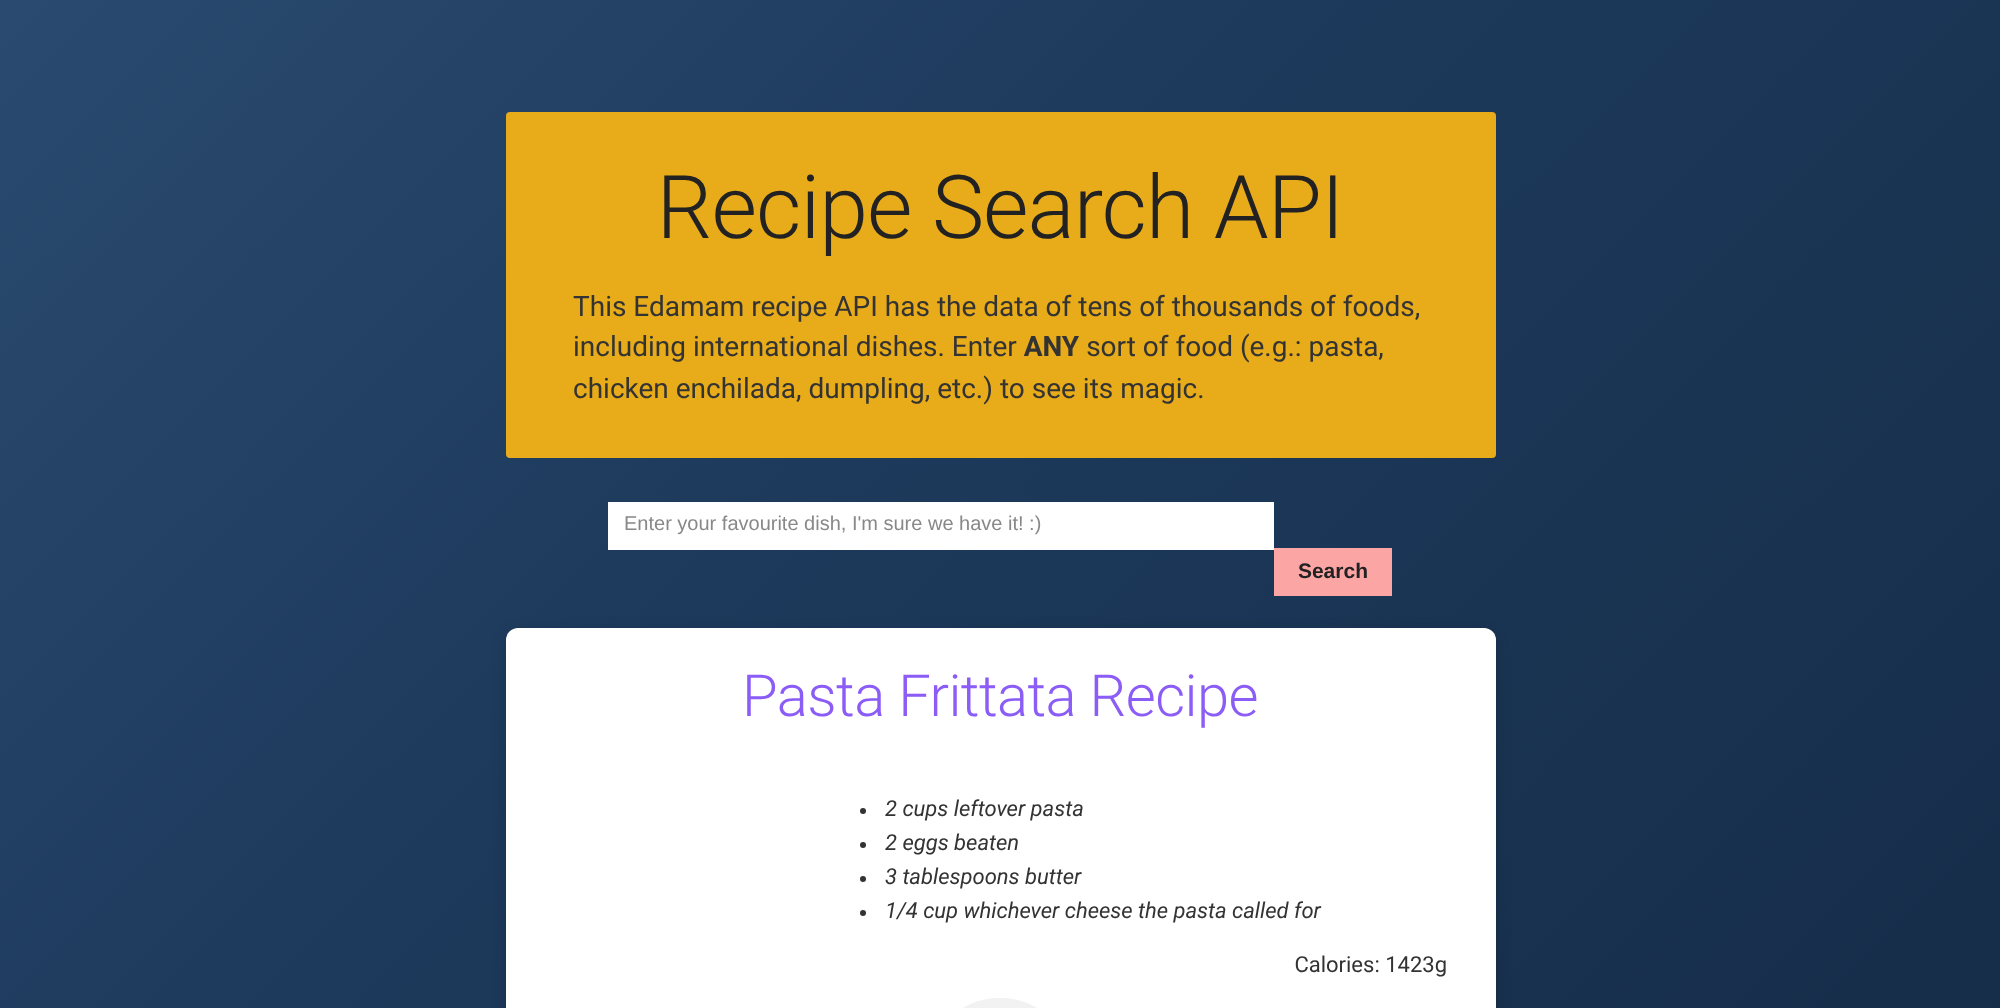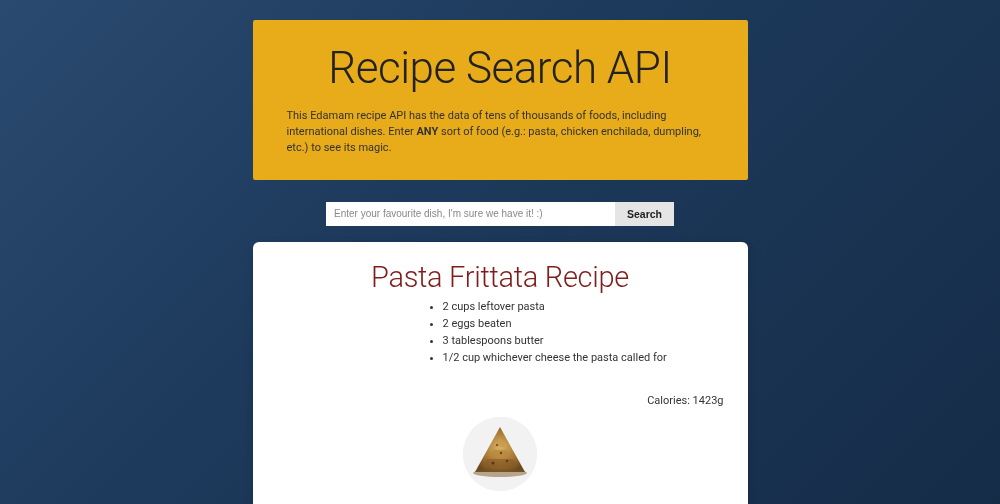--- a/index.html
+++ b/index.html
@@ -19,86 +19,89 @@
       display: flex;
       flex-direction: column;
       align-items: center;
       padding: 20px 0 0 0;
     }
     .header-box {
       background: #e8ab1a;
       width: 495px;
       padding: 22px 30px 24px 30px;
       border-radius: 2px;
+      margin-top: 36px;
     }
     .header-title {
       font-size: 44px;
       font-weight: 300;
       color: #222;
       text-align: center;
       letter-spacing: -0.5px;
       margin-bottom: 14px;
     }
     .header-desc {
-      font-size: 11px;
+      font-size: 14px;
       color: #333;
       line-height: 1.45;
       text-align: left;
       padding: 0 4px;
     }
     .header-desc b {
       font-weight: 700;
     }
     .search-row {
       display: flex;
       margin-top: 22px;
-      width: 348px;
+      width: 392px;
     }
     .search-input {
       flex: 1;
       height: 24px;
       border: none;
       padding: 0 8px;
       font-size: 10px;
       color: #555;
       background: #fff;
       outline: none;
     }
     .search-input::placeholder {
       color: #888;
     }
     .search-btn {
-      background: #e5e5e5;
+      background: #fca5a5;
       border: none;
       height: 24px;
       padding: 0 12px;
       font-size: 10.5px;
       font-weight: 700;
       color: #222;
       cursor: pointer;
+      margin-top: 23px;
     }
     .card {
       background: #fff;
       width: 495px;
       margin-top: 16px;
       border-radius: 6px;
       padding: 18px 24px 22px 24px;
       box-shadow: 0 2px 8px rgba(0,0,0,0.15);
     }
     .recipe-title {
       font-size: 29px;
       font-weight: 300;
       text-align: center;
-      color: #7f1d1d;
-      margin-bottom: 4px;
+      color: #8b5cf6;
+      margin-bottom: 30px;
       letter-spacing: -0.3px;
     }
     .ingredients {
       margin-left: 150px;
-      margin-bottom: 28px;
+      margin-bottom: 12px;
+      font-style: italic;
     }
     .ingredients li {
       font-size: 11px;
       line-height: 1.55;
       color: #333;
       list-style: disc;
       margin-left: 16px;
     }
     .calories {
       text-align: right;
@@ -136,21 +139,21 @@
     <input class="search-input" type="text" placeholder="Enter your favourite dish, I'm sure we have it! :)" style="">
     <button class="search-btn">Search</button>
   </div>
 
   <div class="card">
     <h2 class="recipe-title">Pasta Frittata Recipe</h2>
     <ul class="ingredients">
       <li>2 cups leftover pasta</li>
       <li>2 eggs beaten</li>
       <li>3 tablespoons butter</li>
-      <li>1/2 cup whichever cheese the pasta called for</li>
+      <li>1/4 cup whichever cheese the pasta called for</li>
     </ul>
     <p class="calories">Calories: 1423g</p>
     <div class="dish-img">
       <svg class="dish-svg" viewBox="0 0 74 74">
         <defs>
           <radialGradient id="g1" cx="50%" cy="45%" r="60%">
             <stop offset="0%" stop-color="#d9b367"></stop>
             <stop offset="55%" stop-color="#a87a34"></stop>
             <stop offset="100%" stop-color="#6b4a1f"></stop>
           </radialGradient>

